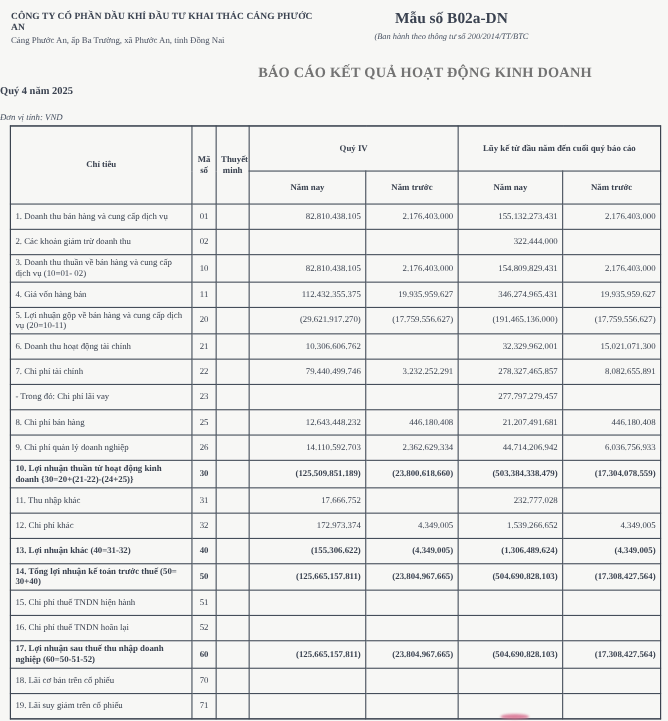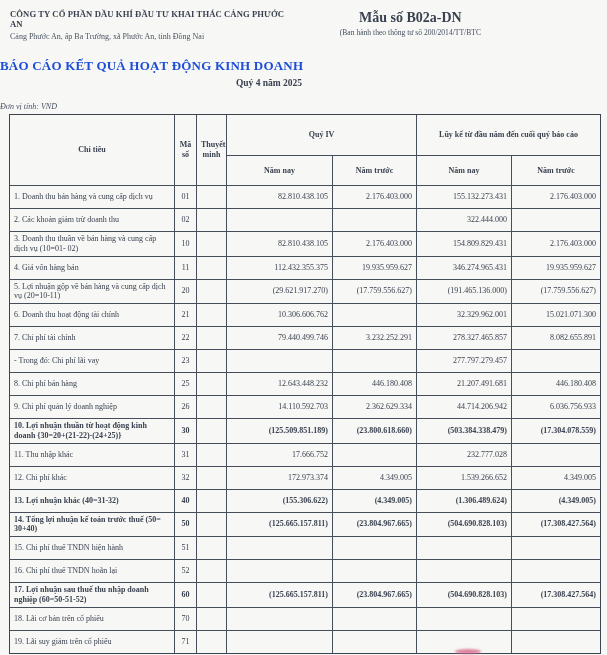--- a/index.html
+++ b/index.html
@@ -16,29 +16,29 @@
   
   .top-header{
     display:flex;justify-content:space-between;
     padding:9px 10px 0 10px;
   }
   .company-block{width:310px;}
   .company-name{font-weight:bold;font-size:8.6px;letter-spacing:.1px;}
   .company-address{font-size:8px;margin-top:3px;color:#4a5262;}
   .form-block{width:258px;text-align:center;padding-top:1px;}
   .form-no{font-weight:bold;font-size:14px;}
-  .form-note{font-size:7.6px;margin-top:2px;color:#465060;}
+  .form-note{font-size:7.6px;margin-top:2px;color:#465060;font-style:italic;}
 
   
   .report-title{
-    text-align:left;font-weight:bold;font-size:13px;
-    margin-top:17px;letter-spacing:.2px;color:#1d4ed8;
+    text-align:right;font-weight:bold;font-size:13px;
+    margin-top:17px;letter-spacing:.2px;color:#737373;padding-left:41px;
   }
   .report-subtitle{
-    text-align:center;font-weight:bold;font-size:9.5px;margin-top:4px;
+    font-weight:bold;font-size:9.5px;margin-top:4px;
   }
   .unit-note{
     text-align:left;font-style:italic;font-size:8px;
     margin:14px 9px 3px 0;color:#465060;
   }
 
   
   table.report{
     border-collapse:collapse;
     margin:0 7px 0 9px;

